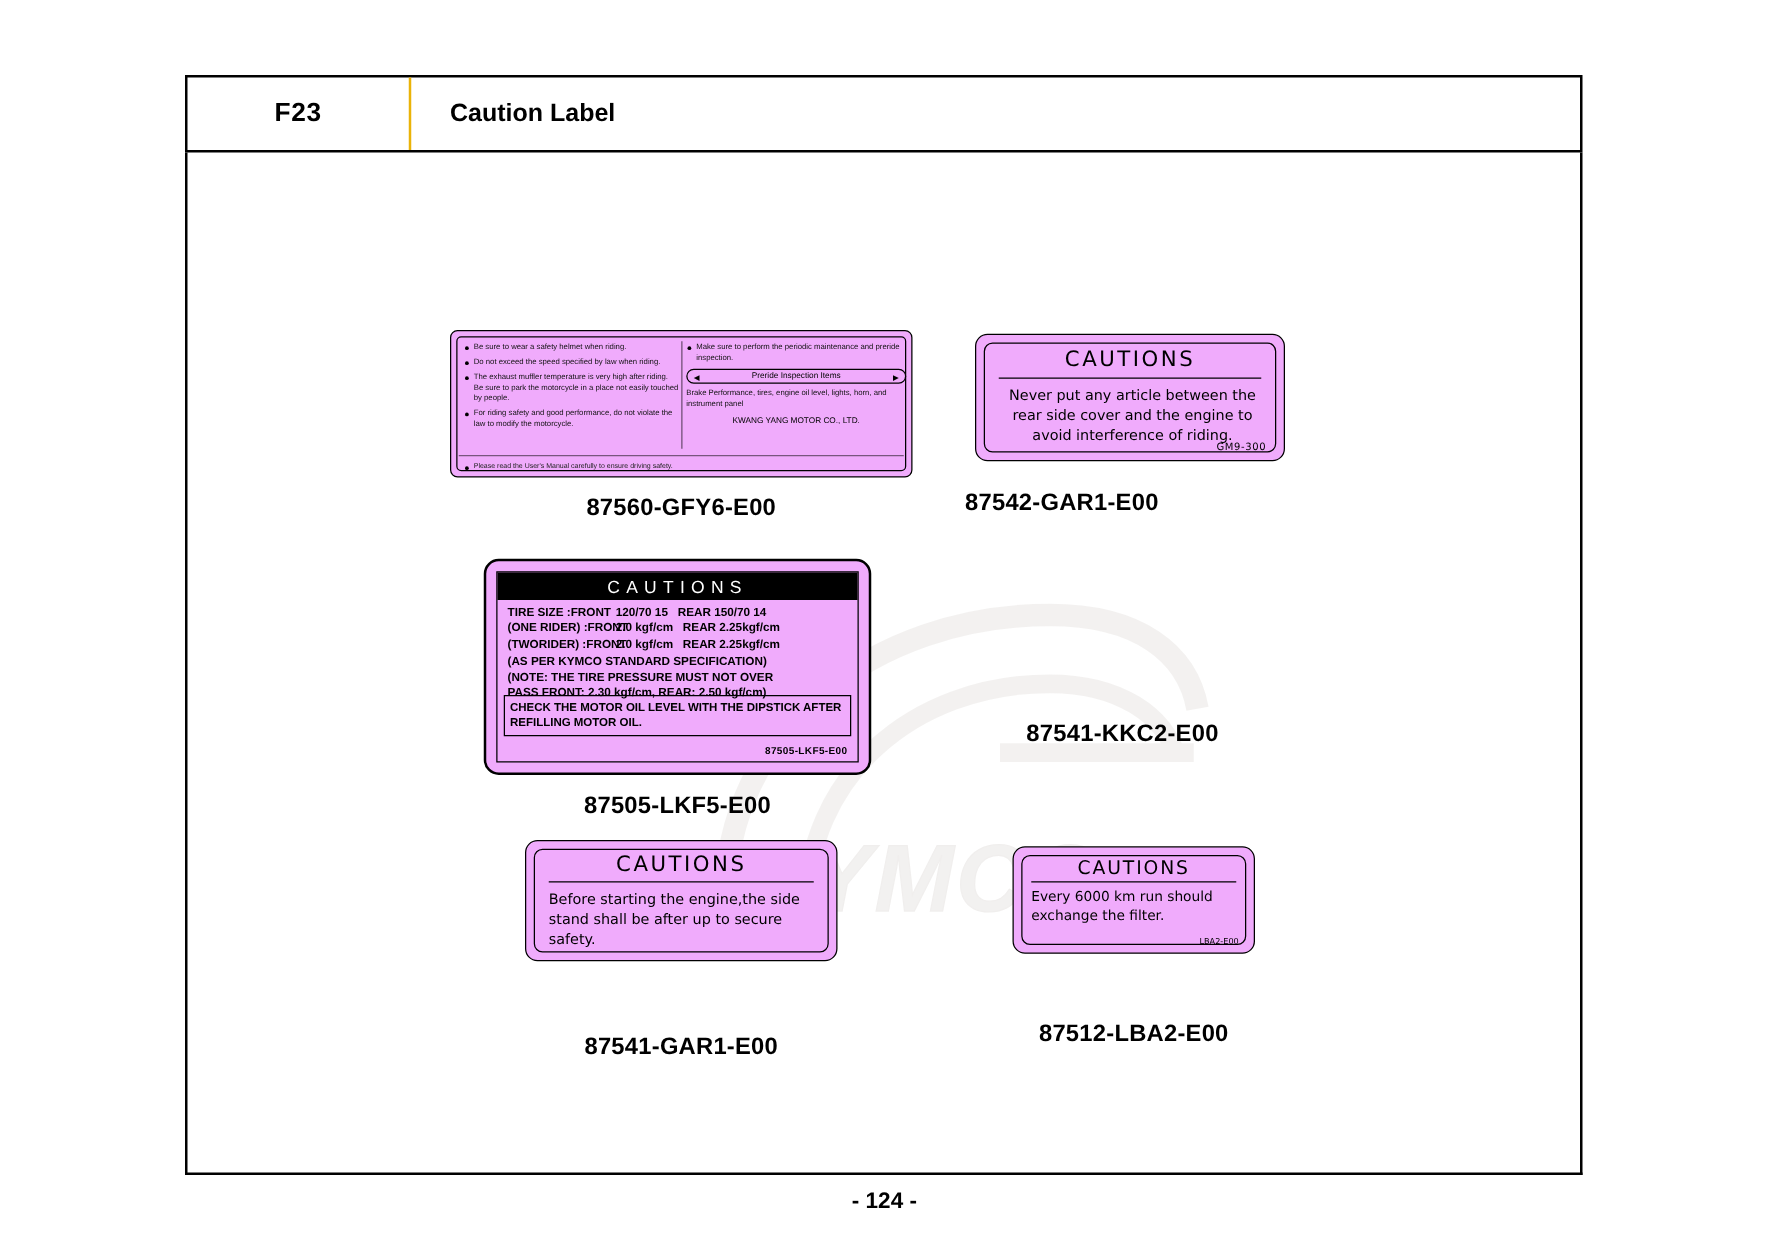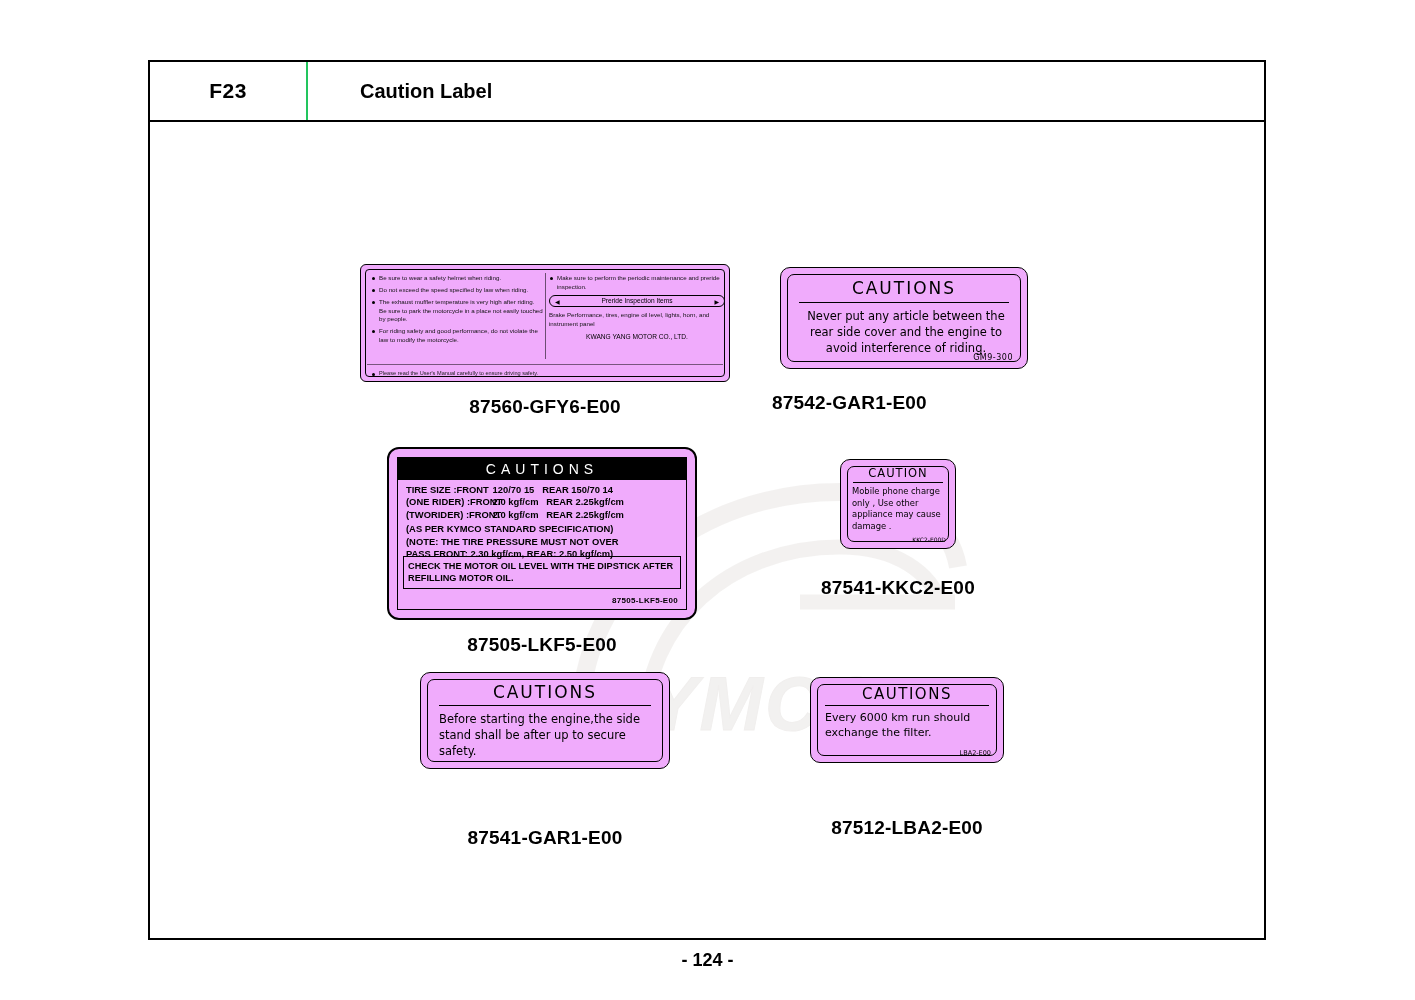--- a/index.html
+++ b/index.html
@@ -28,23 +28,23 @@
     position: absolute;
     left: 0; top: 0;
     width: 1118px;
     height: 62px;
     border: 2px solid #000;
     box-sizing: border-box;
   }
   .header-code {
     position: absolute;
     left: 0; top: 0;
-    width: 158px;
+    width: 179px;
     height: 100%;
-    border-right: 2px solid #22c55e;
+    border-right: 2px solid #eab308;
     box-sizing: border-box;
     display: flex;
     align-items: center;
     justify-content: center;
     font-size: 21px;
     font-weight: bold;
     letter-spacing: .5px;
   }
   .header-title {
     position: absolute;
@@ -473,27 +473,20 @@
           <div class="note">(AS PER KYMCO STANDARD SPECIFICATION)</div>
           <div>(NOTE: THE TIRE PRESSURE MUST NOT OVER</div>
           <div>   PASS FRONT: 2.30 kgf/cm, REAR: 2.50 kgf/cm)</div>
         </div>
         <div class="oilbox">CHECK THE MOTOR OIL LEVEL WITH THE DIPSTICK AFTER REFILLING MOTOR OIL.</div>
         <div class="code-small">87505-LKF5-E00</div>
       </div>
     </div>
     <div class="caption" style="left:237px; top:512px; width:310px; text-align:center;">87505-LKF5-E00</div>
 
-    <div class="sticker rounded-outer" id="s-kkc2">
-      <div class="rounded-inner"></div>
-      <div class="title hand">CAUTION</div>
-      <div class="rule"></div>
-      <div class="txt hand">Mobile phone charge only , Use other appliance may cause damage .</div>
-      <div class="code-small hand">KKC2-E00D</div>
-    </div>
     <div class="caption" style="left:620px; top:455px; width:256px; text-align:center;">87541-KKC2-E00</div>
 
     <div class="sticker rounded-outer" id="s-gar1-541">
       <div class="rounded-inner"></div>
       <div class="title hand">CAUTIONS</div>
       <div class="rule"></div>
       <div class="txt hand">Before starting the engine,the side stand shall be after up to secure safety.</div>
     </div>
     <div class="caption" style="left:262px; top:705px; width:266px; text-align:center;">87541-GAR1-E00</div>
 

